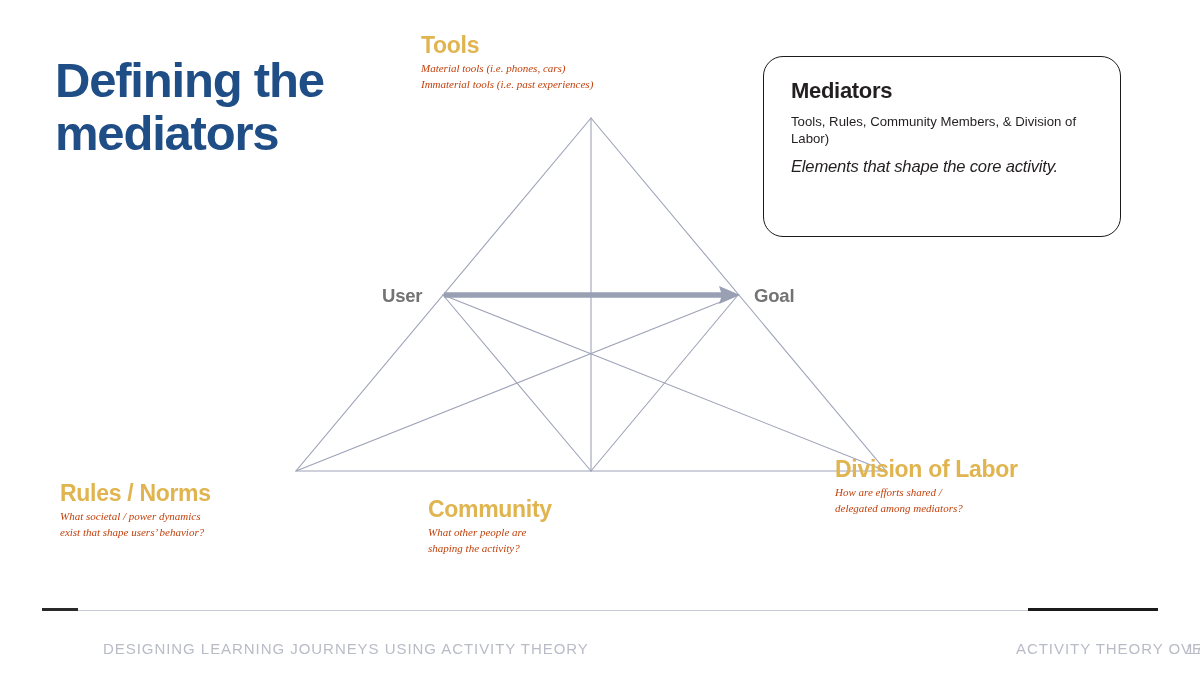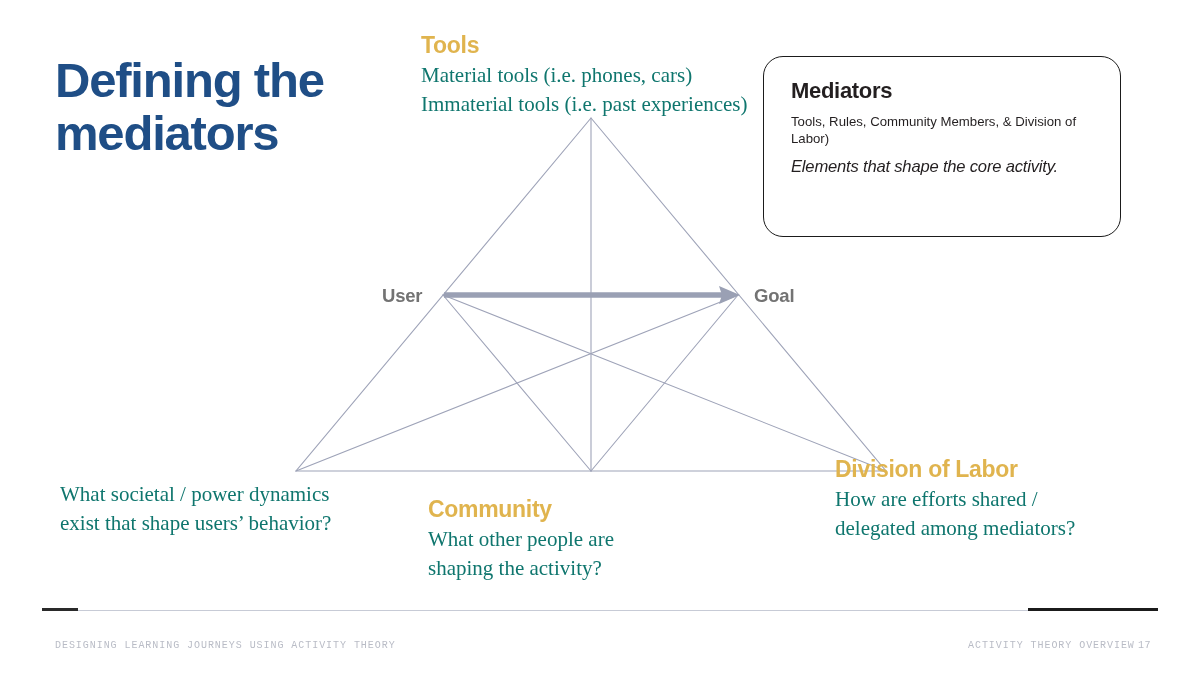--- a/index.html
+++ b/index.html
@@ -51,23 +51,24 @@
     font-family: "Liberation Sans", sans-serif;
     font-weight: bold;
     font-size: 23px;
     letter-spacing: -0.3px;
     color: #E0B44E;
     margin: 0 0 3px 0;
     line-height: 1.15;
   }
   .node-desc {
     font-family: "Liberation Serif", serif;
-    font-size: 21px;
+    font-style: italic;
+    font-size: 11px;
     line-height: 1.38;
-    color: #0f766e;
+    color: #c2410c;
     white-space: pre-line;
   }
 
   #node-tools {
     left: 421px;
     top: 32px;
     width: 340px;
   }
   #node-rules {
     left: 60px;
@@ -160,26 +161,27 @@
   #footer-rule-right {
     position: absolute;
     left: 1028px;
     top: 608px;
     width: 130px;
     height: 3px;
     background: #1B1B1B;
   }
   .footer-text {
     position: absolute;
-    font-family: Liberation Mono, monospace;
-    font-size: 10px;
+    font-family: Liberation Sans, sans-serif;
+    font-size: 15px;
     letter-spacing: 0.95px;
     color: #B9BCC6;
     text-transform: uppercase;
     white-space: nowrap;
+    margin-left: 48px;
   }
   #footer-left-text  { left: 55px;  top: 640px; }
   #footer-right-text { left: 968px; top: 640px; }
   #footer-page-num   { left: 1138px; top: 640px; letter-spacing: 0.6px; }
 </style>
 </head>
 <body>
 
 <div id="slide">
 
@@ -211,20 +213,21 @@
   <div class="axis-label" id="label-user">User</div>
   <div class="axis-label" id="label-goal">Goal</div>
 
   <div class="node-block" id="node-tools">
     <div class="node-title">Tools</div>
     <div class="node-desc">Material tools (i.e. phones, cars)
 Immaterial tools (i.e. past experiences)</div>
   </div>
 
   <div class="node-block" id="node-rules">
+    <div class="node-title">Rules / Norms</div>
     <div class="node-desc">What societal / power dynamics
 exist that shape users’ behavior?</div>
   </div>
 
   <div class="node-block" id="node-community">
     <div class="node-title">Community</div>
     <div class="node-desc">What other people are
 shaping the activity?</div>
   </div>
 

